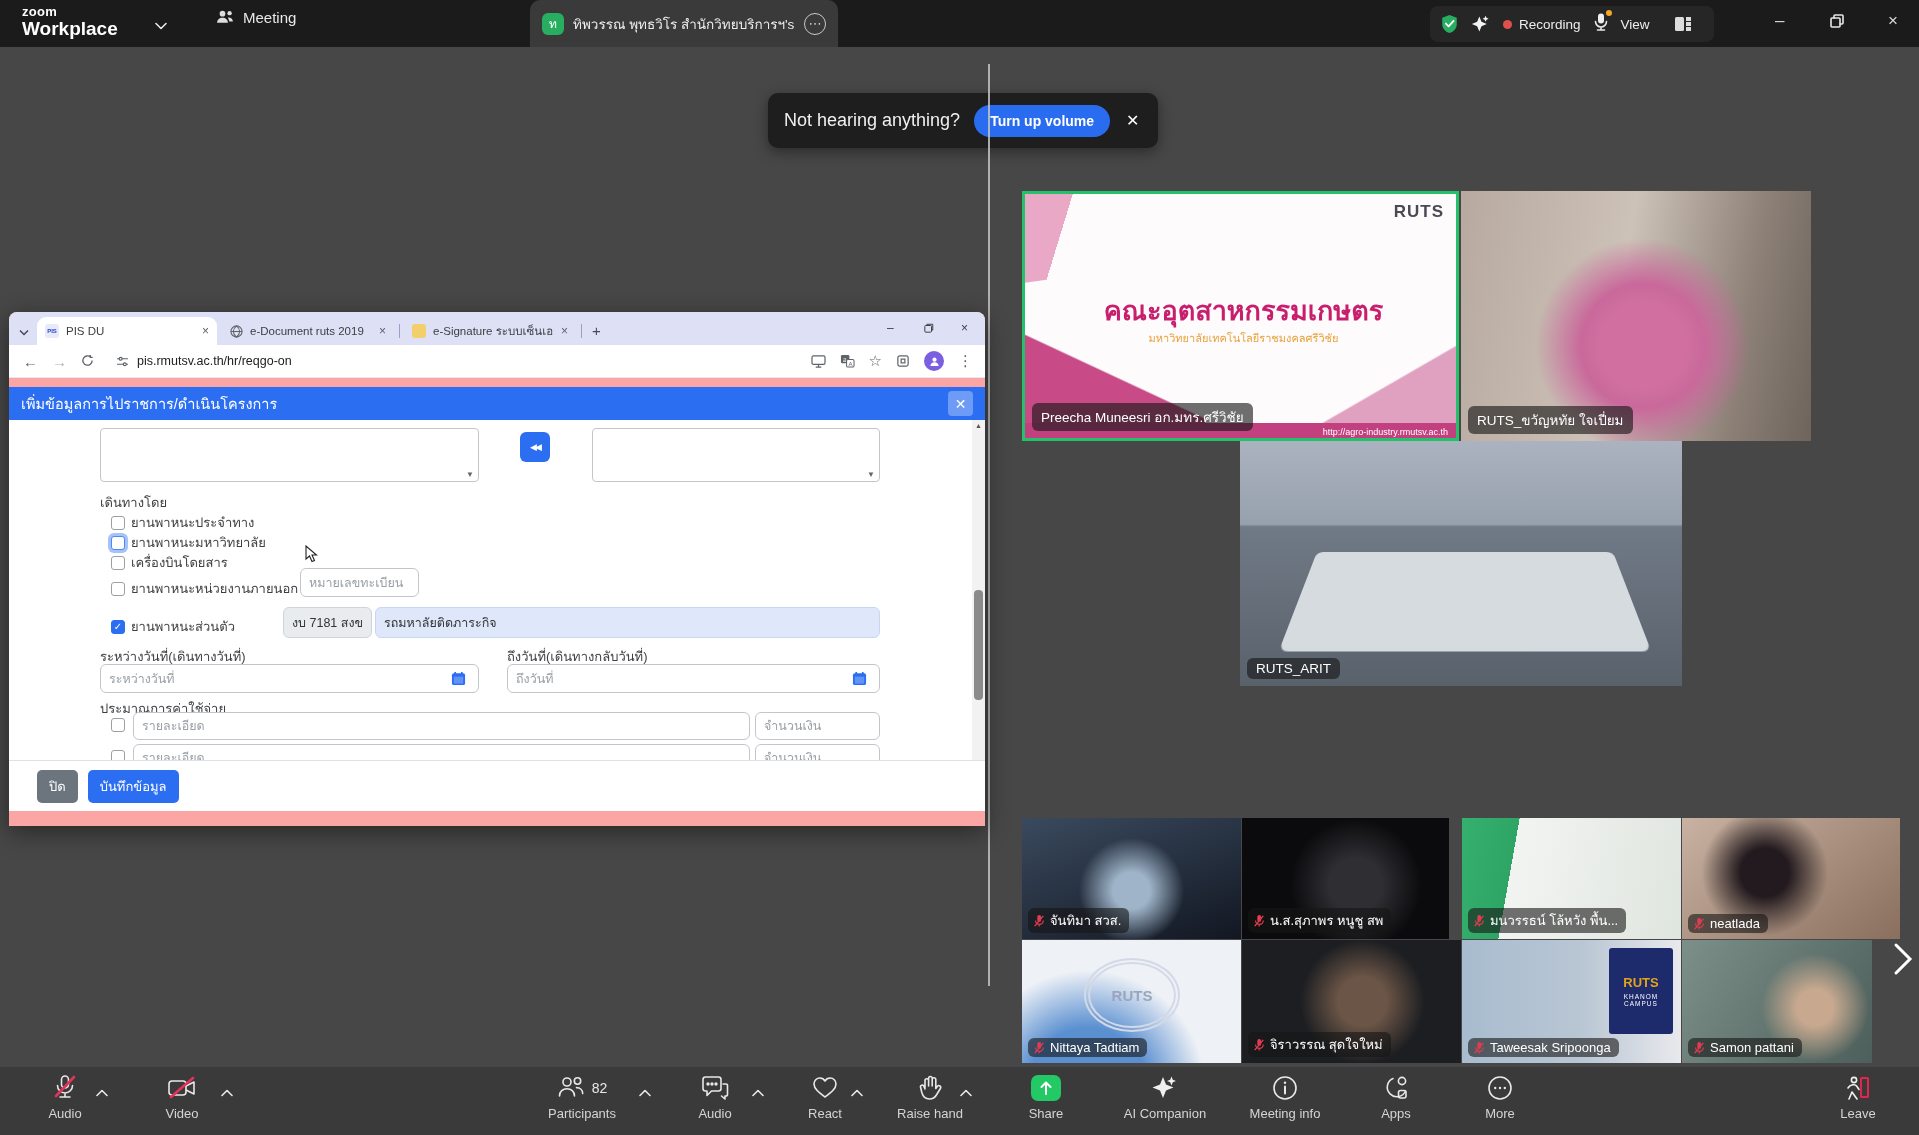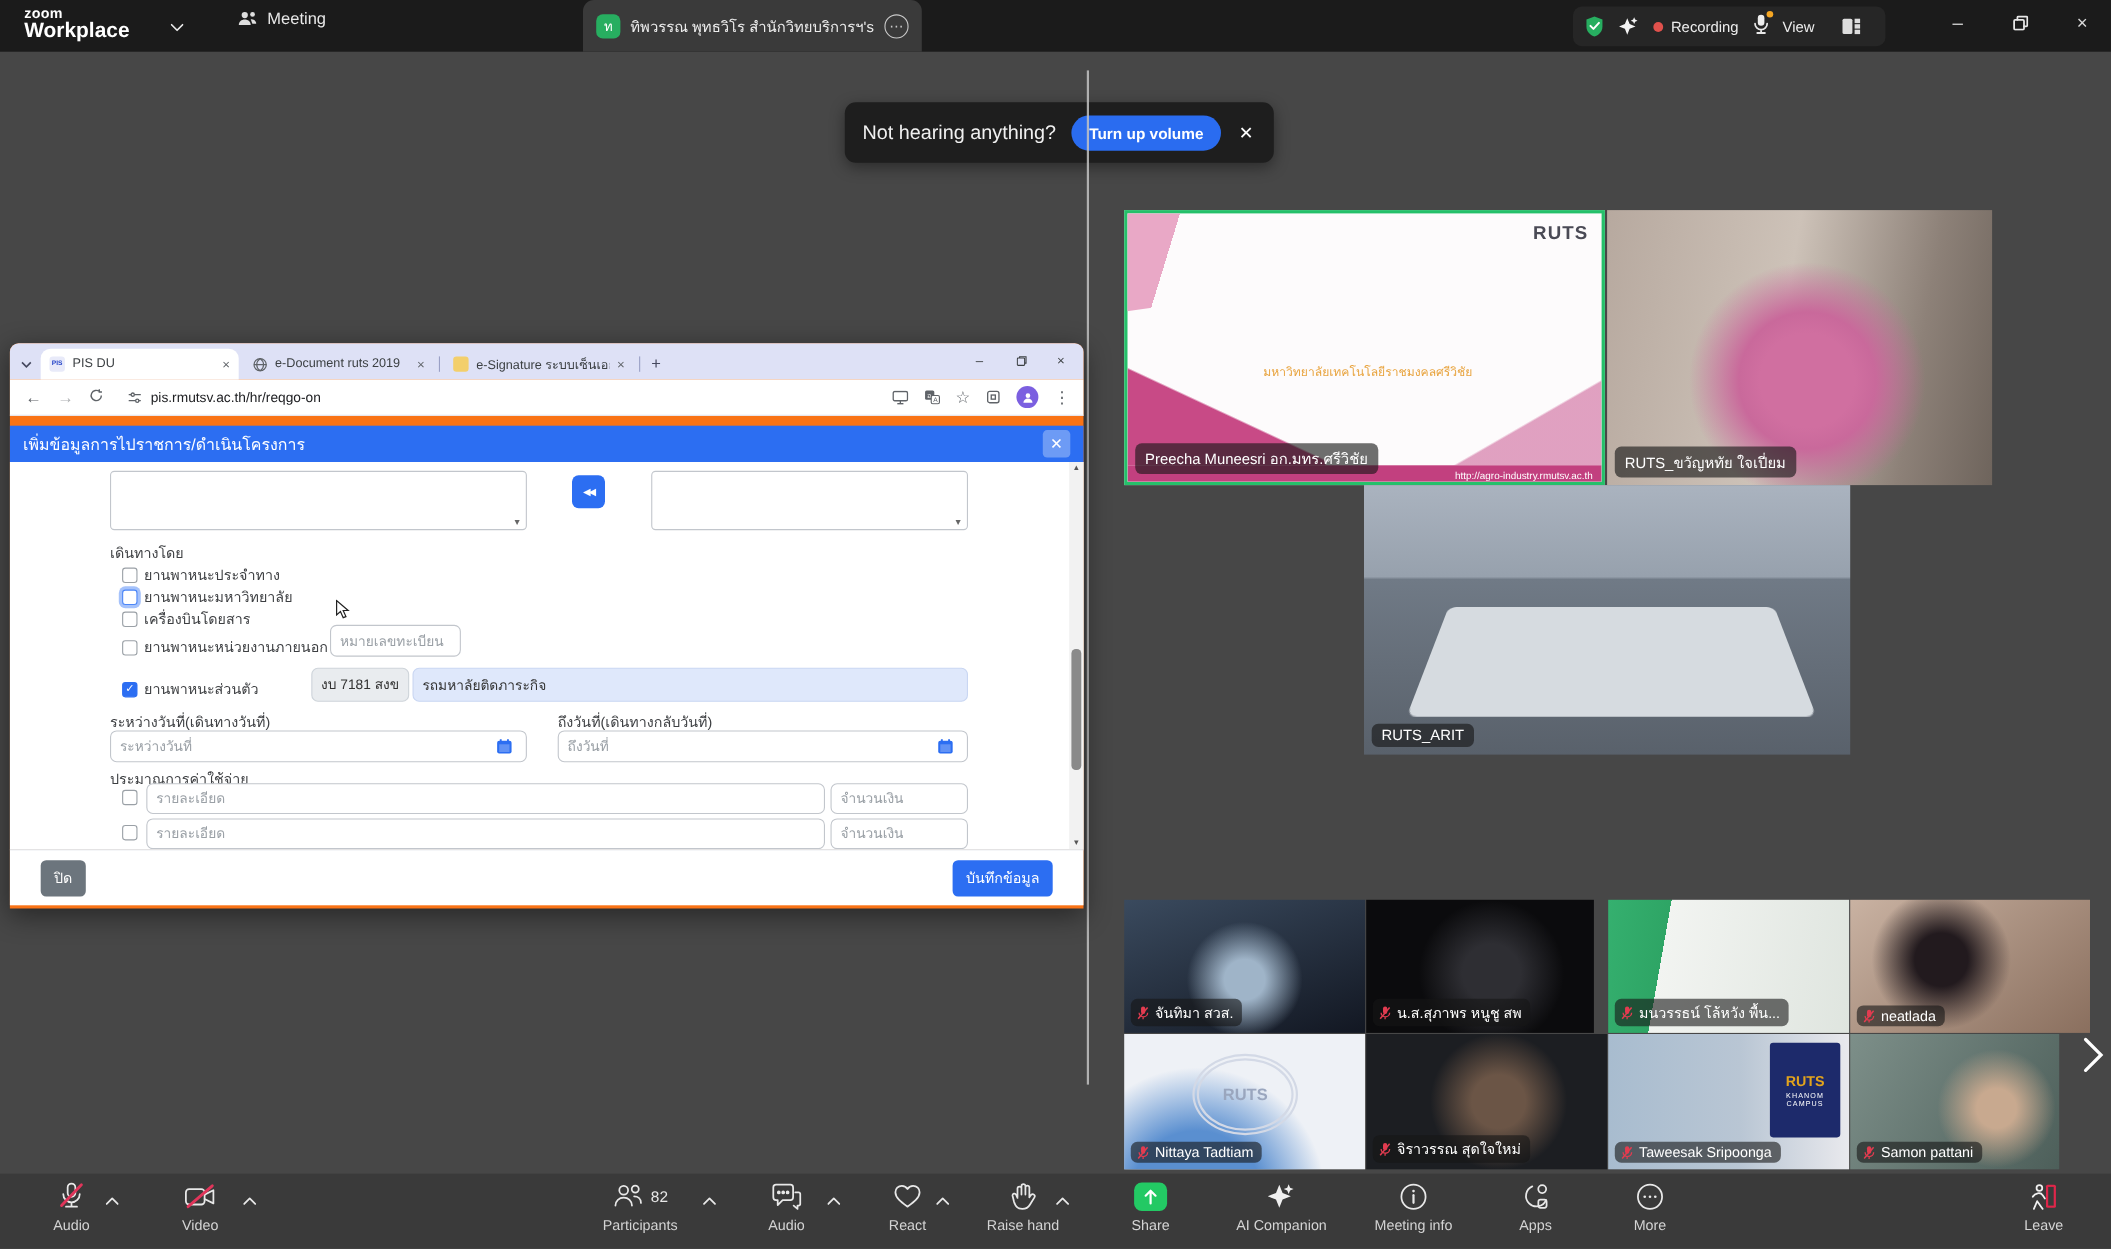--- a/index.html
+++ b/index.html
@@ -35,21 +35,21 @@
   .toast-msg { color:#f0f0f0; font-size:18px; white-space:nowrap; }
   .toast-btn { background:#2a6cf0; color:#fff; font-size:14px; font-weight:700; border:none;
     border-radius:18px; padding:8px 16px; white-space:nowrap; }
   .toast-x { color:#fff; font-size:16px; margin-left:2px; }
 
   
   #divider { left:988px; top:64px; width:2px; height:922px; background:#c3c3c3; opacity:.85; }
 
   
   #browser { left:9px; top:312px; width:976px; height:514px; border-radius:8px 8px 0 0;
-    background:#f97316; box-shadow:0 6px 24px rgba(0,0,0,.45); font-family:"Liberation Sans","DejaVu Sans",sans-serif; }
+    background:#fca5a5; box-shadow:0 6px 24px rgba(0,0,0,.45); font-family:"Liberation Sans","DejaVu Sans",sans-serif; }
   #tabstrip { left:0; top:0; width:976px; height:33px; background:#dee1f6; border-radius:8px 8px 0 0; }
   .tab { top:5px; height:28px; display:flex; align-items:center; gap:7px; padding:0 8px;
     font-size:11.5px; color:#3c4043; }
   .tab.active { background:#fff; border-radius:9px 9px 0 0; }
   .tab .fav { width:14px; height:14px; border-radius:3px; display:flex; align-items:center;
     justify-content:center; font-size:6px; font-weight:700; flex:0 0 auto; }
   .tab .tlabel { white-space:nowrap; overflow:hidden; max-width:128px; }
   .tab .tclose { color:#5f6368; font-size:12px; }
   .tabdivider { top:12px; width:1px; height:14px; background:#9aa0c6; }
   .newtab { top:10px; color:#45485e; font-size:15px; }
@@ -77,22 +77,22 @@
   .cbox.focus { box-shadow:0 0 0 3px rgba(76,134,247,.5); border-color:#4c86f7; }
   .cbox.checked { background:#2c6ef2; border-color:#2c6ef2; color:#fff; font-size:10px;
     display:flex; align-items:center; justify-content:center; }
   .tinput { border:1px solid #c2c6cc; border-radius:6px; font-size:12.5px; color:#333; padding:0 8px;
     font-family:"Liberation Sans","DejaVu Sans",sans-serif; background:#fff; }
   .tinput::placeholder { color:#9aa0a6; }
   .dateico { position:absolute; }
   #modal-scroll { left:963px; top:108px; width:13px; height:352px; background:#f2f2f2; }
   #modal-scroll .thumb { position:absolute; left:2px; top:170px; width:9px; height:110px; background:#8a8a8a; border-radius:4px; }
   #modal-scroll .sarr { position:absolute; left:3px; color:#555; font-size:7px; }
-  #modal-footer { left:0; top:460px; width:976px; height:51px; background:#fff; border-top:1px solid #dee2e6;
-    display:flex; align-items:center; justify-content:space-between; gap:10px; padding:0 28px; }
+  #modal-footer { left:0; top:448px; width:976px; height:51px; background:#fff; border-top:1px solid #dee2e6;
+    display:flex; align-items:center; justify-content:flex-start; gap:10px; padding:0 28px; }
   .btn-close { background:#6c757d; color:#fff; border-radius:5px; font-size:13px; padding:6px 12px; border:none; }
   .btn-save { background:#2c6ef2; color:#fff; border-radius:5px; font-size:13px; padding:6px 12px; border:none; }
 
   
   .tile { overflow:hidden; }
   .name-chip { position:absolute; left:7px; bottom:7px; background:rgba(22,22,22,.62); color:#fff;
     font-size:13.5px; border-radius:6px; padding:3px 9px; display:flex; align-items:center; gap:6px;
     max-width:92%; white-space:nowrap; overflow:hidden; }
   #tile-preecha { left:1022px; top:191px; width:437px; height:250px; background:#fdfbfc; border:3px solid #25c06a; }
   .slide-ribbon1 { left:-40px; top:-10px; width:200px; height:90px;
@@ -385,20 +385,21 @@
     <button class="btn-close">ปิด</button>
     <button class="btn-save">บันทึกข้อมูล</button>
   </div>
 </div>
 
 <div id="tile-preecha" class="abs tile">
   <div class="abs slide-ribbon1"></div>
   <div class="abs slide-tri1"></div>
   <div class="abs slide-tri2"></div>
   <div class="abs slide-brand"><span>RUTS</span></div>
+  <div class="abs slide-big">คณะอุตสาหกรรมเกษตร</div>
   <div class="abs slide-sub">มหาวิทยาลัยเทคโนโลยีราชมงคลศรีวิชัย</div>
   <div class="abs slide-strip">
     <span class="slide-url">http://agro-industry.rmutsv.ac.th</span>
   </div>
   <div class="name-chip">Preecha Muneesri อก.มทร.ศรีวิชัย</div>
 </div>
 
 <div id="tile-kwanhatai" class="abs tile">
   <div class="name-chip">RUTS_ขวัญหทัย ใจเปี่ยม</div>
 </div>

